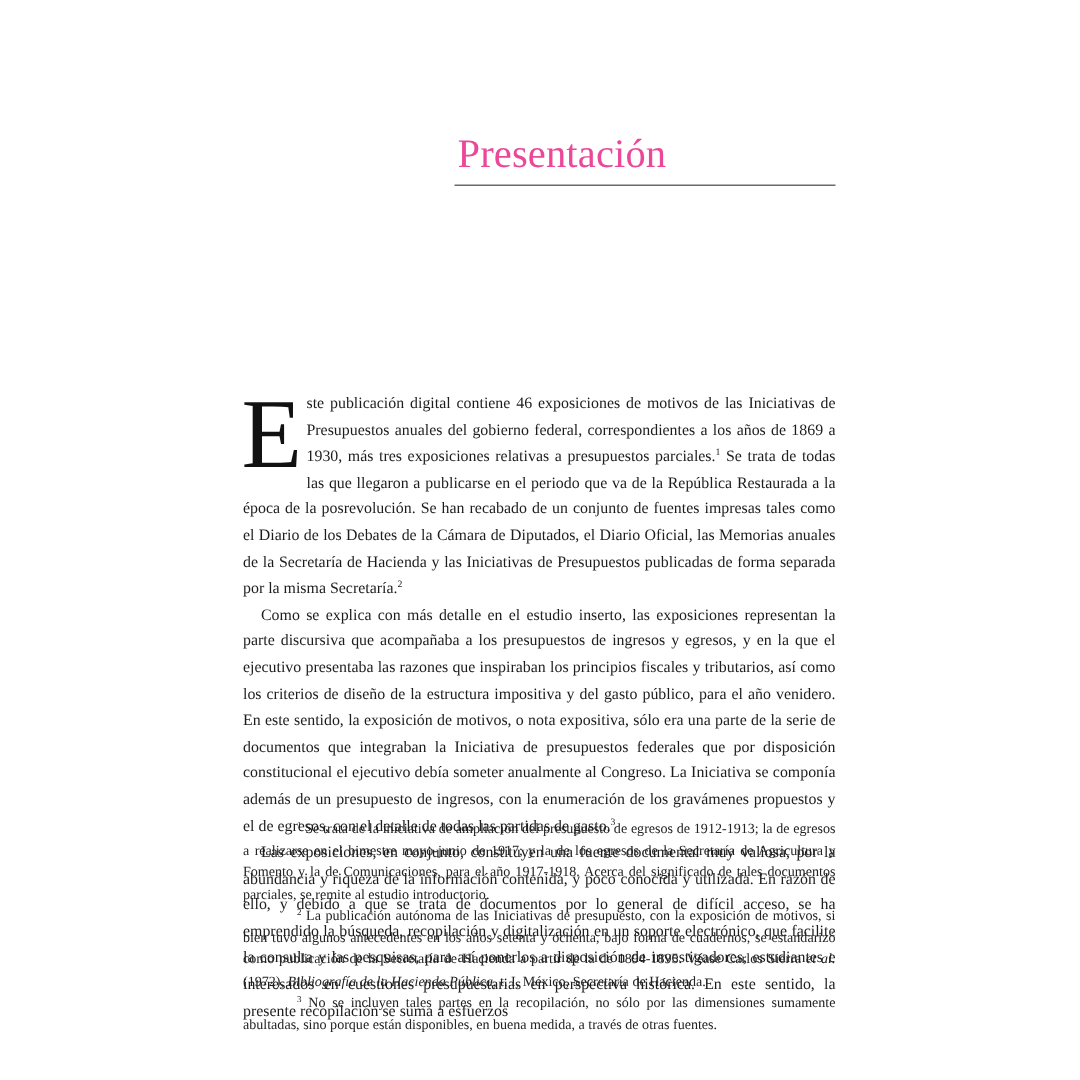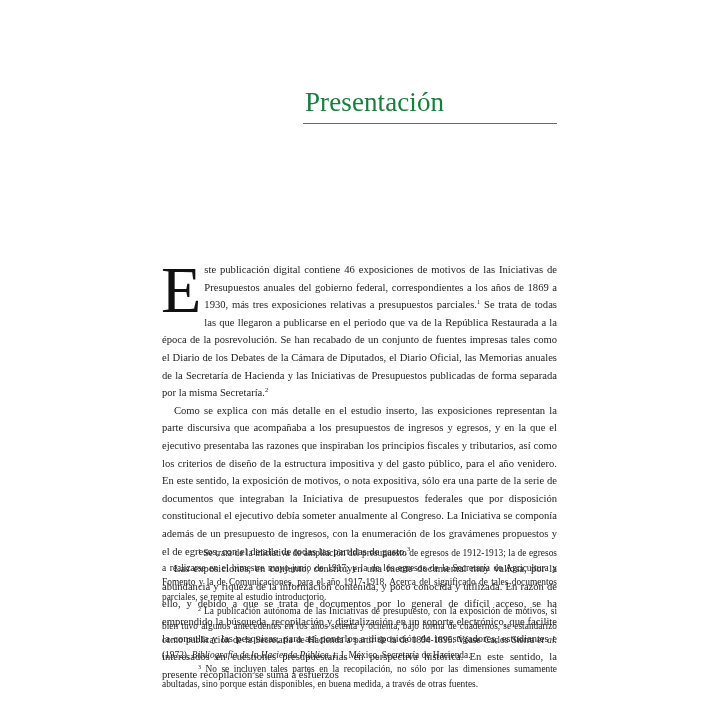--- a/index.html
+++ b/index.html
@@ -26,21 +26,21 @@
       left: 303px;
       top: 86px;
       width: 254px;
     }
     .title {
       font-size: 27px;
       line-height: 32px;
       margin: 0;
       padding-left: 2px;
       font-weight: normal;
-      color: #15803d;
+      color: #ec4899;
       letter-spacing: 0.1px;
     }
     .title-rule {
       position: absolute;
       left: 0;
       top: 37px;
       width: 254px;
       height: 1px;
       background: #6a6a6a;
     }

